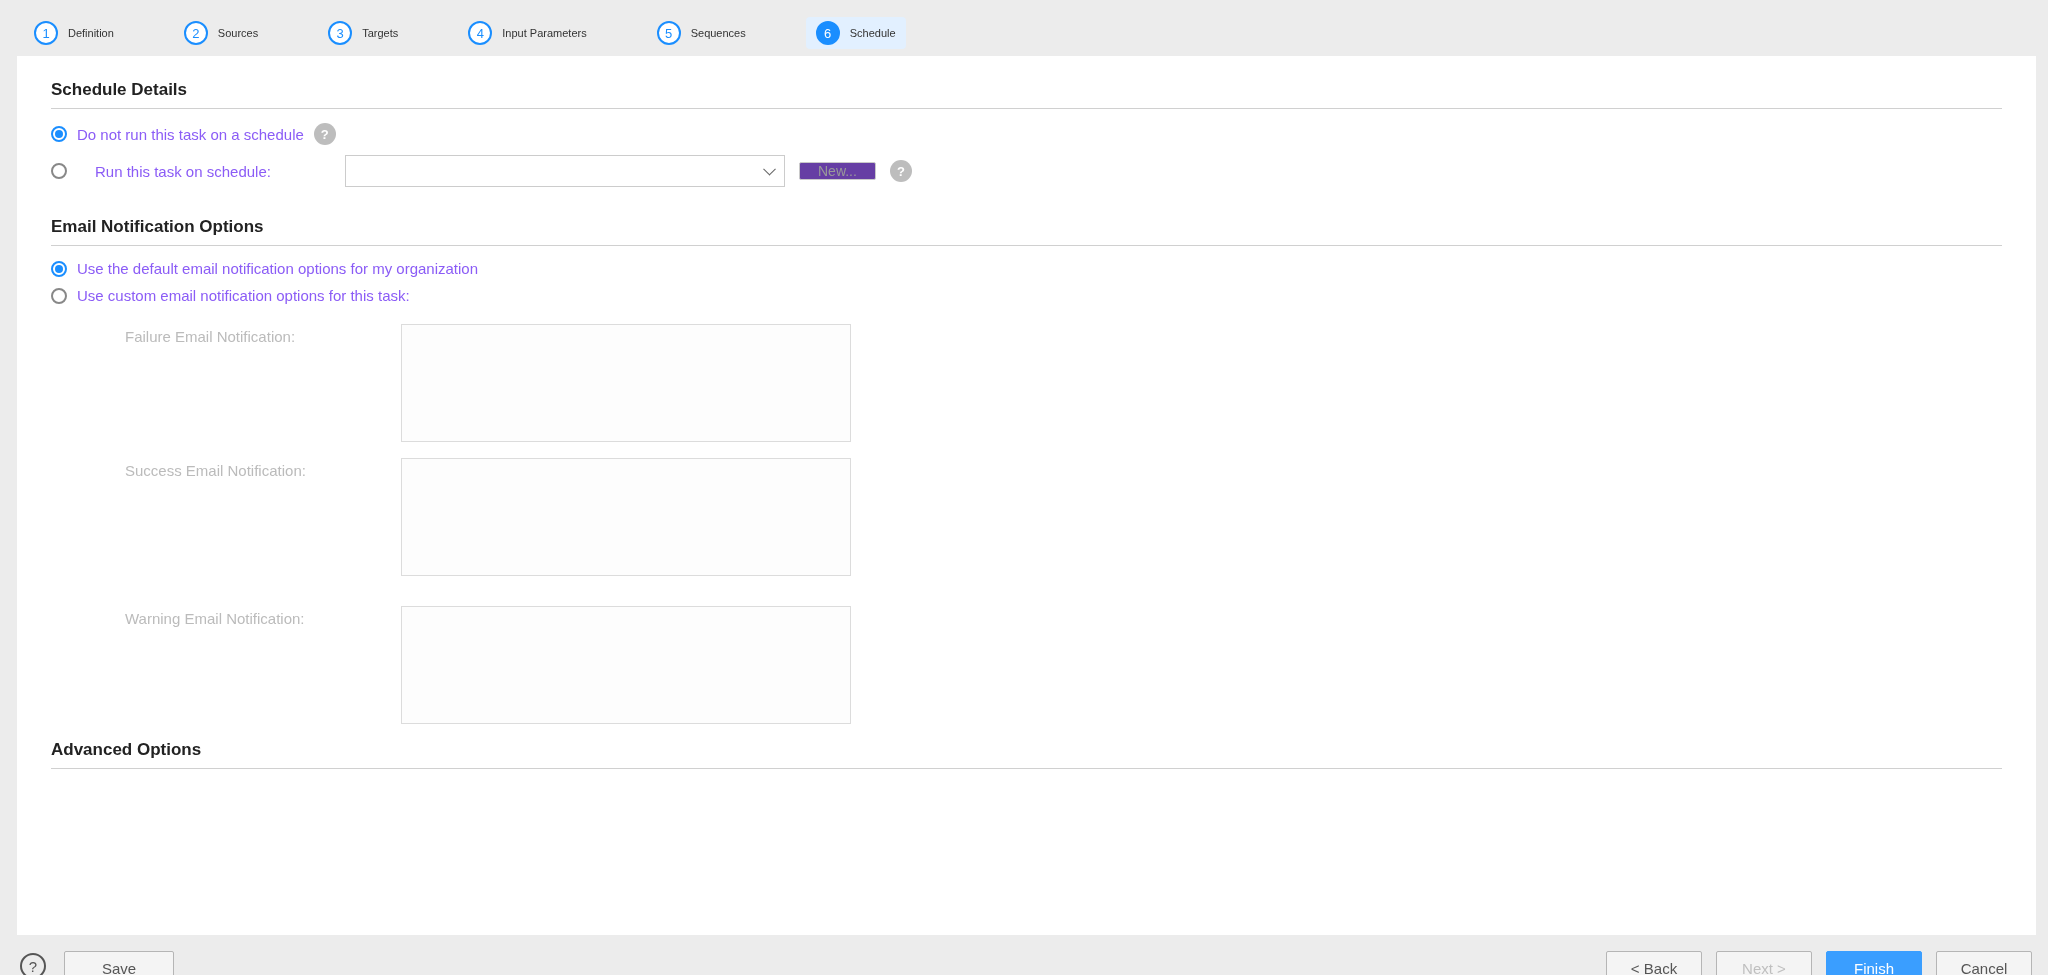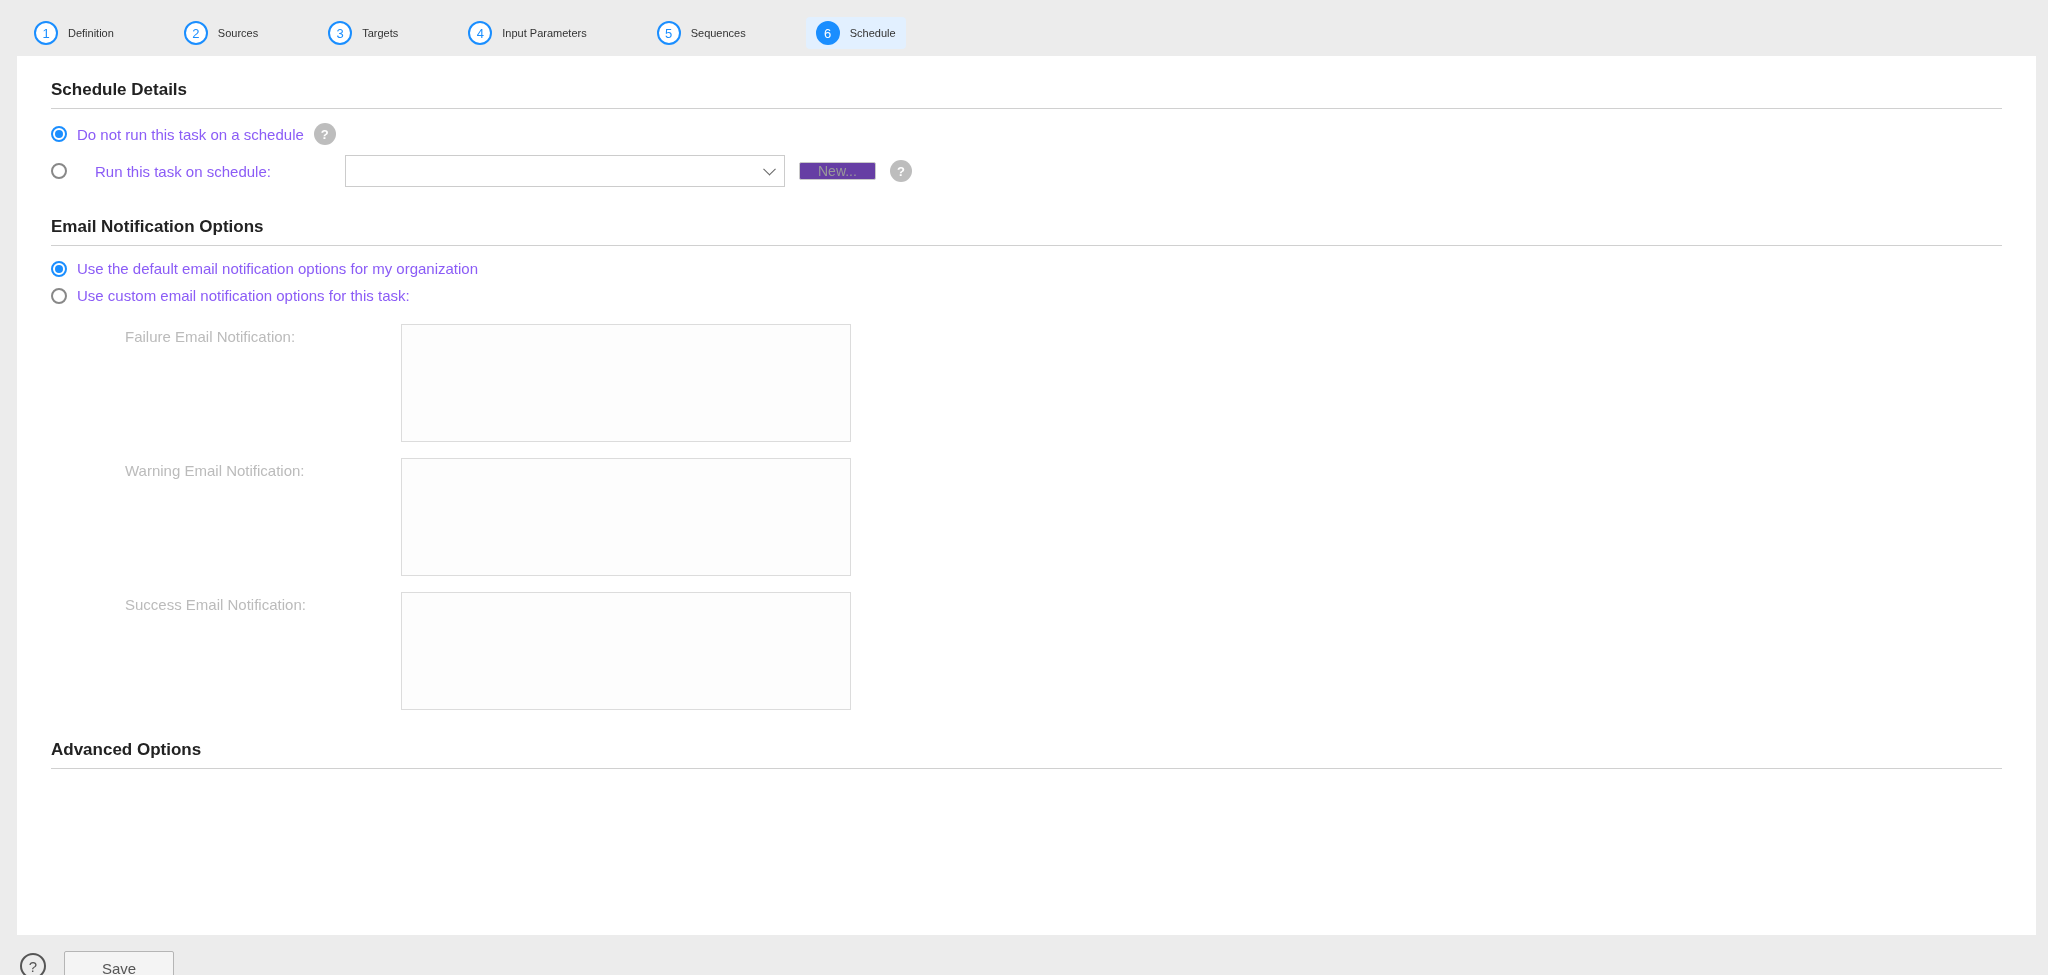--- a/index.html
+++ b/index.html
@@ -343,37 +343,43 @@
       </div>
       <div class="row" style="margin-bottom:20px;">
         <span class="radio"></span>
         <span class="radio-label">Use custom email notification options for this task:</span>
       </div>
 
       <div class="field-row">
         <div class="flabel">Failure Email Notification:</div>
         <div class="textarea"></div>
       </div>
+      <div class="field-row" style="margin-bottom:30px;">
+        <div class="flabel">Success Email Notification:</div>
+        <div class="textarea"></div>
+      </div>
       <div class="field-row">
         <div class="flabel">Warning Email Notification:</div>
-        <div class="textarea"></div>
-      </div>
-      <div class="field-row" style="margin-bottom:30px;">
-        <div class="flabel">Success Email Notification:</div>
         <div class="textarea"></div>
       </div>
 
       <div class="section-title">Advanced Options</div>
       <hr class="section-hr">
 
 
       <div style="height:200px"></div>
     </div>
   </div>
 
   <div class="footer">
     <div class="left">
       <span class="help-circle">?</span>
       <button class="fbtn save">Save</button>
     </div>
+    <div class="right">
+      <button class="fbtn">&lt; Back</button>
+      <button class="fbtn ghost">Next &gt;</button>
+      <button class="fbtn primary">Finish</button>
+      <button class="fbtn">Cancel</button>
+    </div>
   </div>
 
 </div>
 
 </body></html>

